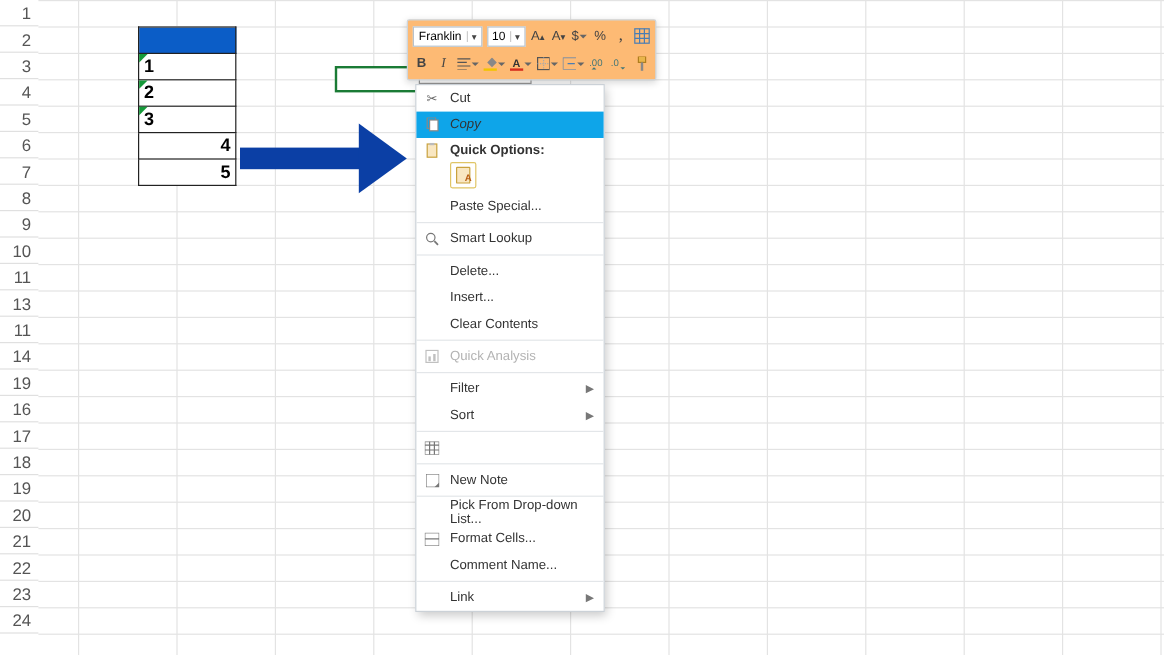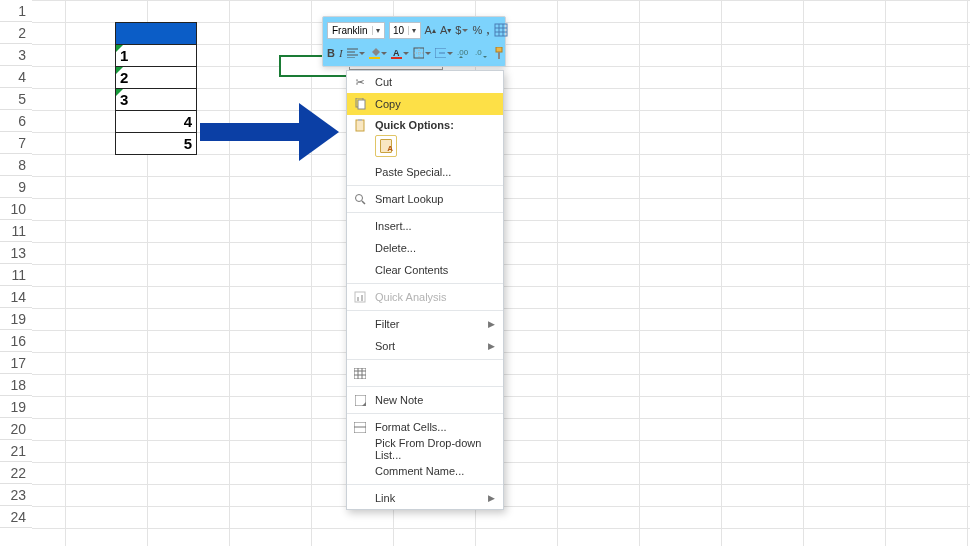--- a/index.html
+++ b/index.html
@@ -20,42 +20,42 @@
     .right-num { text-align: right; font-weight: bold; }
 
     .dest-cell { position: absolute; left: 279px; top: 55px; width: 82px; height: 22px; border: 2px solid #1a7b35; background: #fff; }
 
     .small-cell { position: absolute; left: 349px; top: 55px; width: 94px; height: 15px; border: 1px solid #999; background: #fff; padding: 0 4px; font-size: 11px; font-weight: bold; text-align: right; overflow: hidden; }
 
     .arrow { position: absolute; left: 200px; top: 103px; width: 140px; height: 58px; }
     .arrow-bar { position: absolute; left: 0; top: 20px; width: 100px; height: 18px; background: #0b3fa5; }
     .arrow-head { position: absolute; left: 99px; top: 0; width: 0; height: 0; border-left: 40px solid #0b3fa5; border-top: 29px solid transparent; border-bottom: 29px solid transparent; }
 
-    .mini-toolbar { position: absolute; left: 322px; top: 16px; width: 184px; background: #7dd3fc; border: 1px solid #cfd5da; border-radius: 2px; box-shadow: 0 2px 6px rgba(0,0,0,.15); padding: 3px 4px; }
+    .mini-toolbar { position: absolute; left: 339px; top: 16px; width: 208px; background: #fdba74; border: 1px solid #cfd5da; border-radius: 2px; box-shadow: 0 2px 6px rgba(0,0,0,.15); padding: 3px 4px; }
     .mt-row { display: flex; align-items: center; gap: 4px; height: 20px; }
     .mt-row + .mt-row { margin-top: 3px; }
     .font-sel { display: flex; align-items: center; border: 1px solid #b7c2cc; height: 17px; background: #fff; }
     .font-sel .txt { padding: 0 4px; font-size: 10px; }
     .font-sel .dd { width: 12px; text-align: center; font-size: 8px; color: #444; border-left: 1px solid #ccc; }
     .size-sel { display: flex; align-items: center; border: 1px solid #b7c2cc; height: 17px; background: #fff; }
     .size-sel .txt { width: 18px; text-align: center; font-size: 10px; }
     .size-sel .dd { width: 12px; text-align: center; font-size: 8px; color: #444; border-left: 1px solid #ccc; }
     .mt-btn { width: 18px; height: 17px; display: flex; align-items: center; justify-content: center; font-size: 11px; color: #444; cursor: default; position: relative; }
     .sup { font-size: 8px; }
     .dd-tri { display: inline-block; margin-left: 1px; border-left: 3px solid transparent; border-right: 3px solid transparent; border-top: 3px solid #666; vertical-align: middle; }
     .paint { width: 14px; height: 11px; display: inline-block; position: relative; }
     .paint::before { content: ""; position: absolute; bottom: 0; left: 0; width: 100%; height: 2px; }
     .paint-y::before { background: #f2c400; }
     .paint-r::before { background: #d62e1f; }
     .comma-style { font-family: Georgia, serif; font-size: 14px; line-height: 10px; }
 
     .ctx-menu { position: absolute; left: 346px; top: 70px; width: 158px; background: #fff; border: 1px solid #cbd1d7; box-shadow: 2px 3px 8px rgba(0,0,0,.22); font-size: 11px; color: #333; }
     .ctx-search { margin: 5px 6px; height: 20px; border: 1px solid #b7c2cc; display: flex; align-items: center; padding: 0 5px; color: #8a8a8a; }
     .ctx-item { display: flex; align-items: center; height: 22px; padding: 0 8px 0 6px; gap: 8px; position: relative; }
-    .ctx-item.hover { background: #fde047; }
+    .ctx-item.hover { background: #0ea5e9; font-style: italic; }
     .ctx-item.disabled { color: #b3b3b3; }
     .ctx-ico { width: 14px; height: 14px; display: flex; align-items: center; justify-content: center; font-size: 11px; color: #666; }
     .ctx-item.disabled .ctx-ico { color: #c0c0c0; }
     .ctx-label { flex: 1; }
     .ctx-sub { color: #777; font-size: 9px; }
     .paste-opts { display: flex; padding: 2px 0 4px 28px; gap: 4px; }
     .paste-btn { width: 22px; height: 22px; border: 1px solid #e0c566; border-radius: 2px; display: flex; align-items: center; justify-content: center; background: #fff; }
     .clip-ico { width: 12px; height: 14px; background: #f9e7c2; border: 1px solid #c9a23e; border-radius: 1px; position: relative; }
     .clip-ico::after { content:"A"; position:absolute; bottom:-1px; right:-2px; font-size: 8px; color:#b85c12; font-weight:bold; }
     .sep { height: 1px; background: #e3e6e9; margin: 2px 0; }
@@ -296,25 +296,25 @@
       <svg width="12" height="12">
           <circle cx="5" cy="5" r="3.5" fill="none" stroke="#777"></circle>
           <line x1="8" y1="8" x2="11" y2="11" stroke="#777" stroke-width="1.5"></line>
         </svg>
     </span>
     <span class="ctx-label">Smart Lookup</span>
   </div>
   <div class="sep"></div>
   <div class="ctx-item">
       <span class="ctx-ico"></span>
+      <span class="ctx-label">Delete...</span>
+    </div>
+  <div class="ctx-item">
+      <span class="ctx-ico"></span>
       <span class="ctx-label">Insert...</span>
-    </div>
-  <div class="ctx-item">
-      <span class="ctx-ico"></span>
-      <span class="ctx-label">Delete...</span>
     </div>
   <div class="ctx-item">
       <span class="ctx-ico"></span>
       <span class="ctx-label">Clear Contents</span>
     </div>
   <div class="sep"></div>
   <div class="ctx-item disabled">
     <span class="ctx-ico">
       <svg width="12" height="12">
           <rect x="1" y="1" width="10" height="10" fill="none" stroke="#c0c0c0"></rect>
@@ -352,34 +352,34 @@
     <span class="ctx-ico">
       <svg width="11" height="11">
           <rect x="0" y="0" width="11" height="11" fill="none" stroke="#777"></rect>
           <path d="M7 11 L11 7 L11 11 Z" fill="#777"></path>
         </svg>
     </span>
     <span class="ctx-label">New Note</span>
   </div>
   <div class="sep"></div>
   <div class="ctx-item">
+      <span class="ctx-ico"></span>
+      <span class="ctx-label">Pick From Drop-down List...</span>
+    </div>
+  <div class="ctx-item">
     <span class="ctx-ico">
       <svg width="12" height="11">
           <rect x="0" y="0" width="12" height="11" fill="none" stroke="#777"></rect>
           <line x1="0" y1="5" x2="12" y2="5" stroke="#777"></line>
         </svg>
     </span>
     <span class="ctx-label">Format Cells...</span>
   </div>
   <div class="ctx-item">
       <span class="ctx-ico"></span>
-      <span class="ctx-label">Pick From Drop-down List...</span>
-    </div>
-  <div class="ctx-item">
-      <span class="ctx-ico"></span>
       <span class="ctx-label">Comment Name...</span>
     </div>
   <div class="sep"></div>
   <div class="ctx-item">
     <span class="ctx-ico">
       
     </span>
     <span class="ctx-label">Link</span>
       <span class="ctx-sub">▶</span>
   </div>

